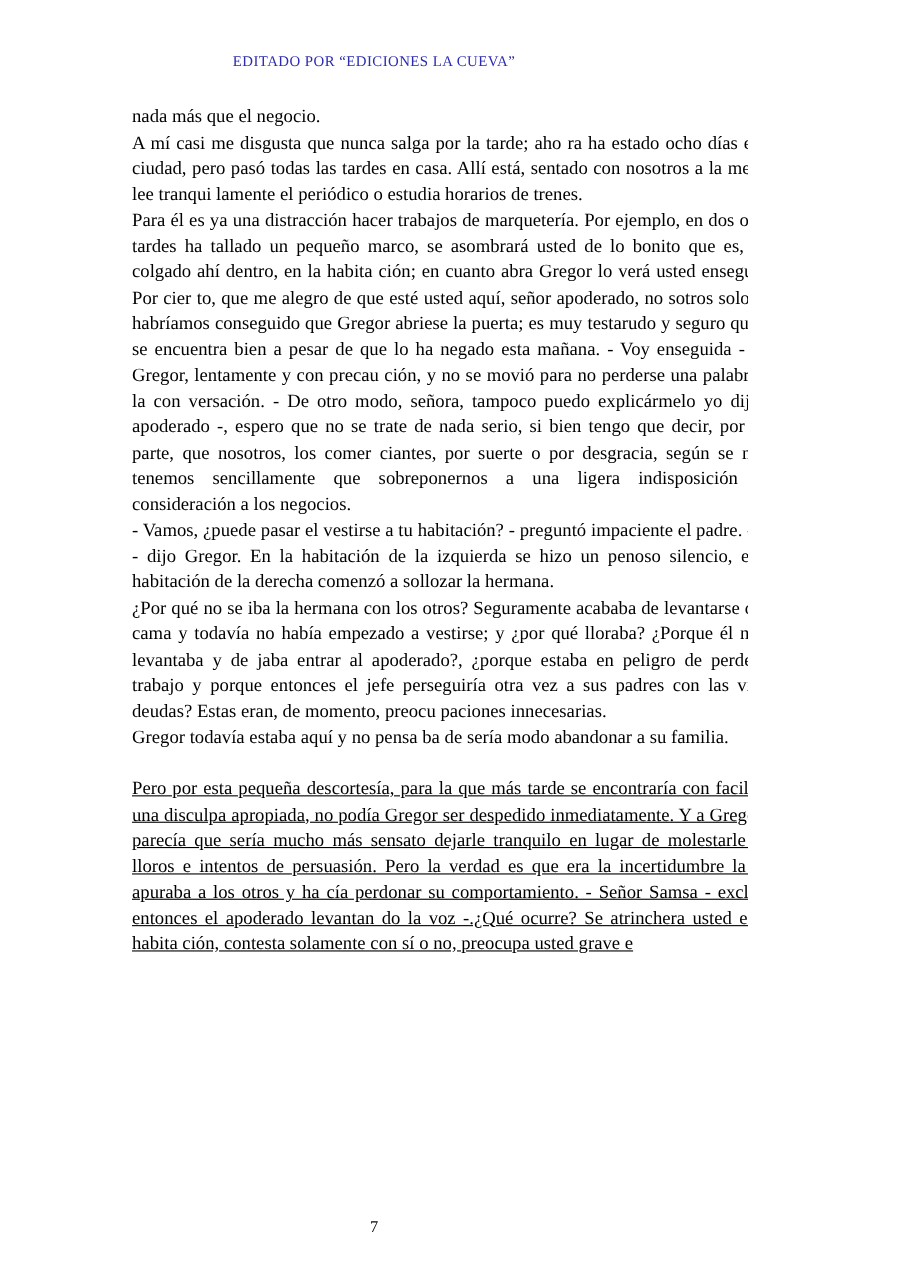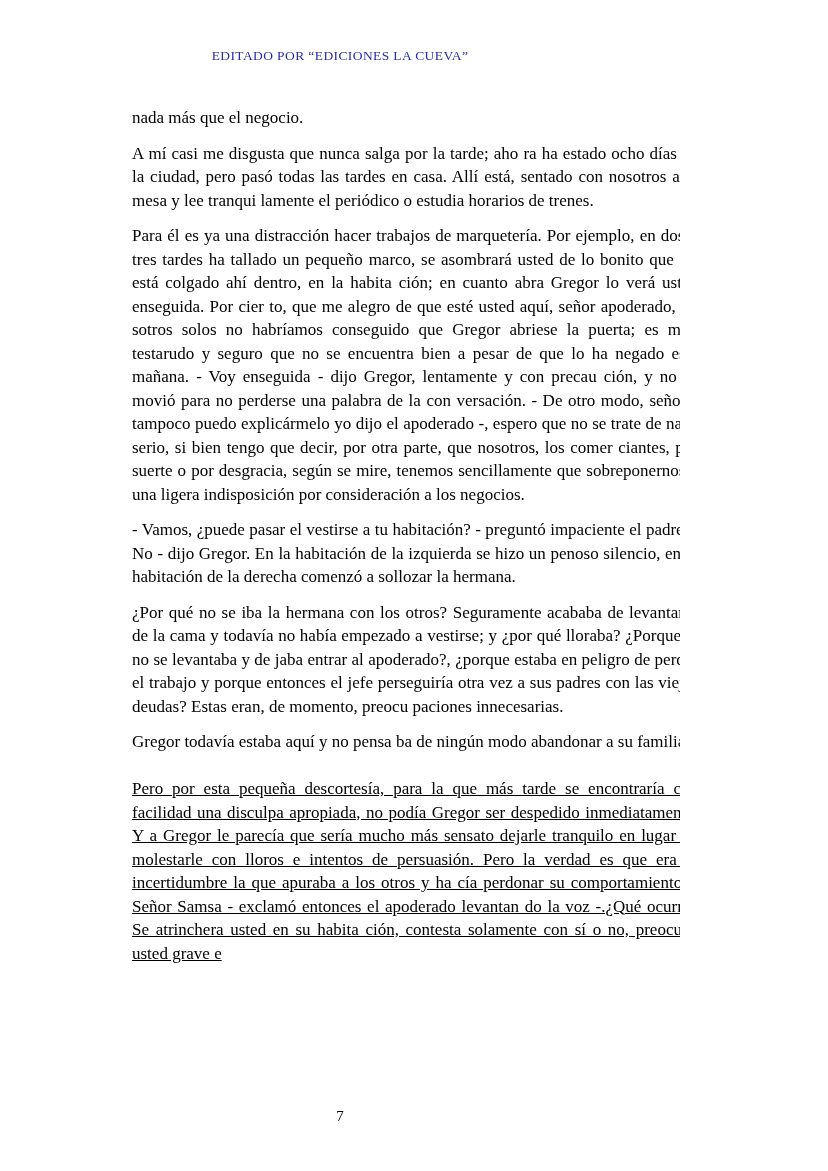--- a/index.html
+++ b/index.html
@@ -31,21 +31,21 @@
   .body-text {
     position: absolute;
     top: 94px;
     left: 120px;
     width: 590px;
     font-size: 17px;
     line-height: 23.5px;
     text-align: justify;
   }
   .body-text p {
-    margin: 12px;
+    margin: 0;
     padding: 0;
   }
   .body-text p.gap-before {
     margin-top: 23.5px;
     text-decoration: underline;
   }
   .footer {
     position: absolute;
     bottom: 46px;
     left: 0;
@@ -61,19 +61,19 @@
 <div class="page">
 
   <div class="header">EDITADO POR “EDICIONES LA CUEVA”</div>
 
   <div class="body-text">
     <p>nada más que el negocio.</p>
     <p>A mí casi me disgusta que nunca salga por la tarde; aho ra ha estado ocho días en la ciudad, pero pasó todas las tardes en casa. Allí está, sentado con nosotros a la mesa y lee tranqui lamente el periódico o estudia horarios de trenes.</p>
     <p>Para él es ya una distracción hacer trabajos de marquetería. Por ejemplo, en dos o tres tardes ha tallado un pequeño marco, se asombrará usted de lo bonito que es, está colgado ahí dentro, en la habita ción; en cuanto abra Gregor lo verá usted enseguida. Por cier to, que me alegro de que esté usted aquí, señor apoderado, no sotros solos no habríamos conseguido que Gregor abriese la puerta; es muy testarudo y seguro que no se encuentra bien a pesar de que lo ha negado esta mañana. - Voy enseguida - dijo Gregor, lentamente y con precau ción, y no se movió para no perderse una palabra de la con versación. - De otro modo, señora, tampoco puedo explicármelo yo dijo el apoderado -, espero que no se trate de nada serio, si bien tengo que decir, por otra parte, que nosotros, los comer ciantes, por suerte o por desgracia, según se mire, tenemos sencillamente que sobreponernos a una ligera indisposición por consideración a los negocios.</p>
     <p>- Vamos, ¿puede pasar el vestirse a tu habitación? - preguntó impaciente el padre. - No - dijo Gregor. En la habitación de la izquierda se hizo un penoso silencio, en la habitación de la derecha comenzó a sollozar la hermana.</p>
     <p>¿Por qué no se iba la hermana con los otros? Seguramente acababa de levantarse de la cama y todavía no había empezado a vestirse; y ¿por qué lloraba? ¿Porque él no se levantaba y de jaba entrar al apoderado?, ¿porque estaba en peligro de perder el trabajo y porque entonces el jefe perseguiría otra vez a sus padres con las viejas deudas? Estas eran, de momento, preocu paciones innecesarias.</p>
-    <p>Gregor todavía estaba aquí y no pensa ba de ningún modo abandonar a su familia.</p>
+    <p>Gregor todavía estaba aquí y no pensa ba de sería modo abandonar a su familia.</p>
     <p class="gap-before">Pero por esta pequeña descortesía, para la que más tarde se encontraría con facilidad una disculpa apropiada, no podía Gregor ser despedido inmediatamente. Y a Gregor le parecía que sería mucho más sensato dejarle tranquilo en lugar de molestarle con lloros e intentos de persuasión. Pero la verdad es que era la incertidumbre la que apuraba a los otros y ha cía perdonar su comportamiento. - Señor Samsa - exclamó entonces el apoderado levantan do la voz -.¿Qué ocurre? Se atrinchera usted en su habita ción, contesta solamente con sí o no, preocupa usted grave e</p>
   </div>
 
   <div class="footer">7</div>
 
 </div>
 
 </body></html>

